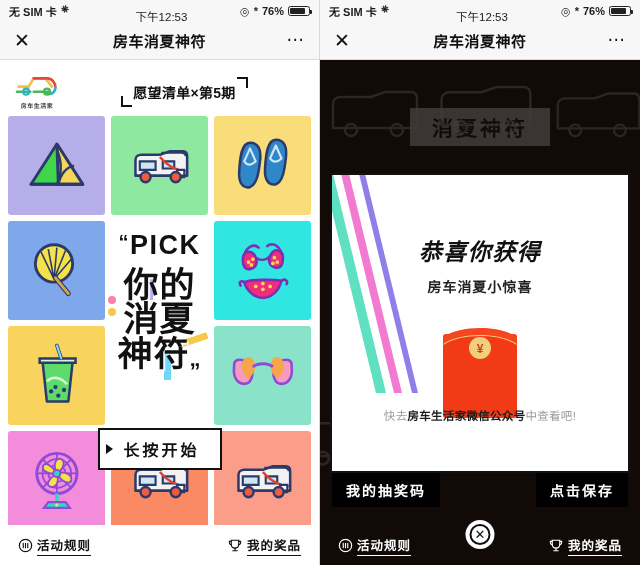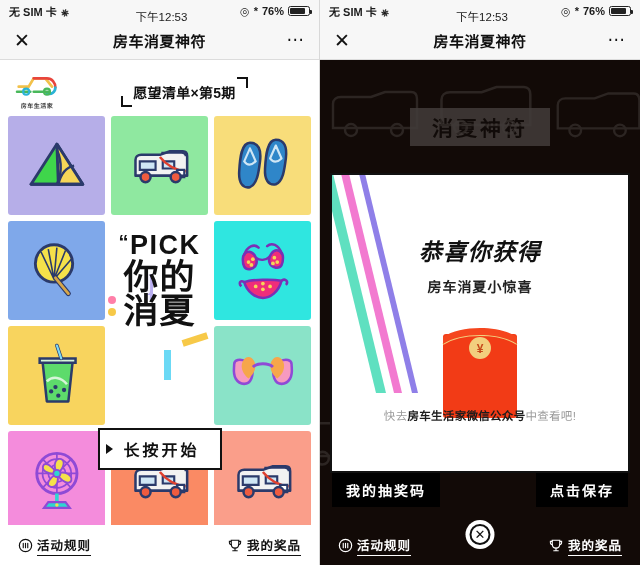--- a/index.html
+++ b/index.html
@@ -14,21 +14,21 @@
   .screen { position: relative; width: 320px; height: 565px; overflow: hidden; background: #fff; }
   .screen.left { border-right: 1px solid #d8d8d8; }
 
   
   .statusbar {
     height: 22px; background: #f7f7f7;
     display: flex; align-items: center;
     padding: 0 9px; font-size: 11px; font-weight: bold; color: #1b1b1b;
     position: relative; z-index: 60;
   }
-  .sb-left { display: flex; align-items: flex-end; gap: 4px; flex: 0 0 auto; }
+  .sb-left { display: flex; align-items: flex-start; gap: 4px; flex: 0 0 auto; }
   .sb-center { position: absolute; left: 4px; right: 0; text-align: center; font-size: 11.5px; font-weight: normal; pointer-events: none; margin-top: 10px;}
   .sb-right { margin-left: auto; display: flex; align-items: center; gap: 4px; z-index: 2;}
   .loc-icon { font-size: 10px; display: inline-block; transform: rotate(12deg); }
   .battery {
     width: 22px; height: 10px; border: 1.2px solid #222; border-radius: 2.5px;
     position: relative; display: inline-block;
   }
   .battery::after {
     content: ""; position: absolute; right: -3px; top: 3px;
     width: 2px; height: 4px; background: #222; border-radius: 0 1px 1px 0;
@@ -89,21 +89,21 @@
     top: 172px; width: 116px; z-index: 20; pointer-events: none;
     text-align: center;
   }
   .copy-pick {
     font-size: 27px; font-weight: bold; color: #111;
     letter-spacing: 1.5px; line-height: 1; font-family: "Liberation Sans", sans-serif;
   }
   .copy-pick .quote { font-size: 20px; vertical-align: top; }
   .copy-cn {
     font-size: 35px; font-weight: bold; color: #111; line-height: .98;
-    letter-spacing: 1px; margin-top: 1px;
+    letter-spacing: 1px; margin-top: 9px;
     text-shadow: 2px 2px 0 rgba(255,255,255,.85);
   }
   .copy-cn .ln { display: block; position: relative; }
   .copy-cn .end-quote { font-size: 22px; }
 
   .blob { position: absolute; border-radius: 50%; z-index: -1; }
   .blob.b1 { width: 8px; height: 8px; background: #ff7fa8; left: 6px; top: 64px; }
   .blob.b2 { width: 8px; height: 8px; background: #f7c948; left: 6px; top: 76px; }
   .bar { position: absolute; z-index: -1; }
   .bar.v1 { width: 7px; height: 26px; background: #b9aef0; left: 44px; top: 42px; }
@@ -400,20 +400,21 @@
           <span class="quote">“</span><span>PICK</span>
         </div>
         <div class="copy-cn">
           <span class="blob b1"></span>
           <span class="blob b2"></span>
           <span class="bar v1"></span>
           <span class="bar v2"></span>
           <span class="bar h1"></span>
           <span class="ln">你的</span>
           <span class="ln">消夏</span>
+          <span class="ln"><span>神符</span><span class="end-quote">„</span></span>
         </div>
       </div>
 
       <div class="longpress">
         <span>长按开始</span>
       </div>
 
       <div class="bottombar">
         <div class="bb-item">
           <svg width="15" height="15" viewBox="0 0 20 20">

